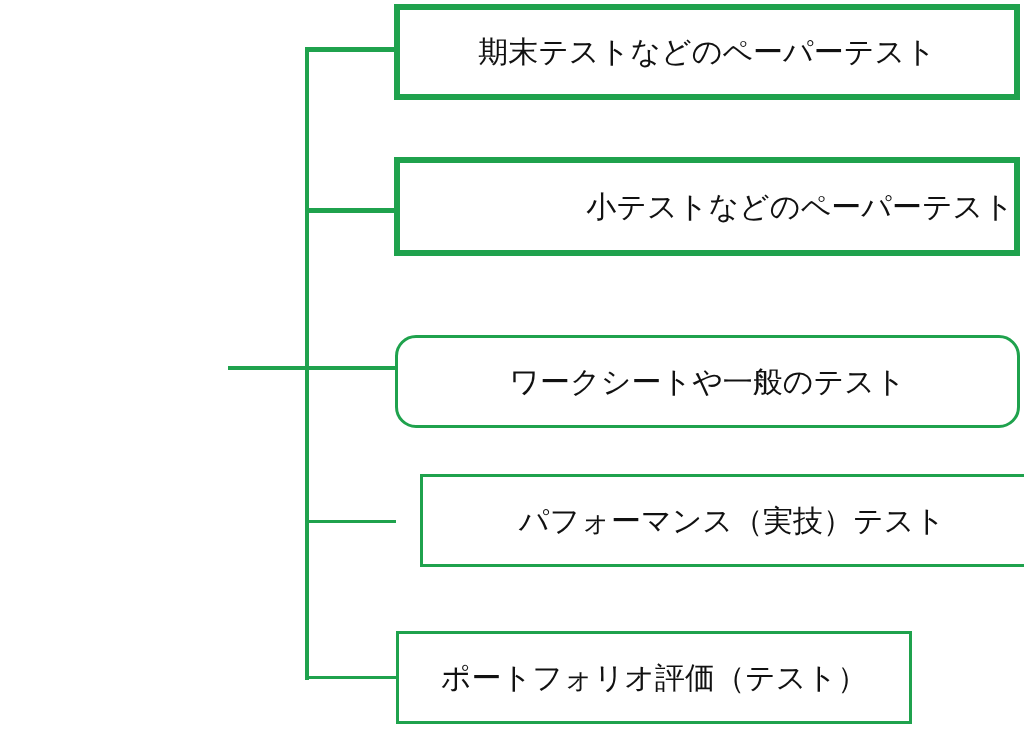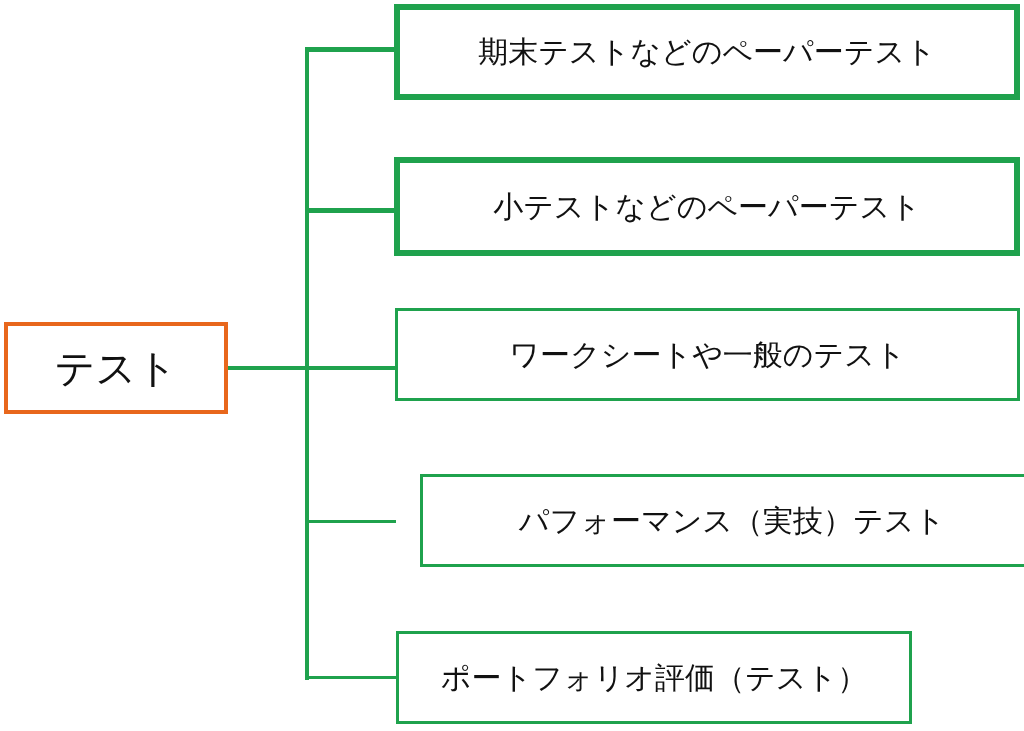--- a/index.html
+++ b/index.html
@@ -29,22 +29,22 @@
   }
   .node-root{
     left:4px;top:322px;width:224px;height:92px;
     border:4px solid var(--root-border);
     font-size:40px;
   }
   .node-child{border-color:var(--green);border-style:solid;}
   .thick{border-width:6px;}
   .thin{border-width:3px;}
   .child-1{left:394px;top:4px;width:626px;height:96px;}
-  .child-2{left:394px;top:157px;width:626px;height:99px;}
-  .child-3{left:395px;top:308px;width:625px;height:93px;}
+  .child-2{left:394px;top:157px;width:626px;height:99px;justify-content:flex-end;}
+  .child-3{left:395px;top:335px;width:625px;height:93px;border-radius:21px;}
   .child-4{left:396px;top:474px;width:624px;height:93px;margin-left:24px;}
   .child-5{left:396px;top:631px;width:516px;height:93px;}
   .line{position:absolute;background:var(--green);}
   .trunk{left:305px;top:48px;width:4px;height:632px;}
   .main-connector{left:228px;top:366px;width:167px;height:4px;}
   .branch-1{left:305px;top:47px;width:89px;height:5px;}
   .branch-2{left:305px;top:208px;width:89px;height:5px;}
   .branch-4{left:305px;top:520px;width:91px;height:3px;}
   .branch-5{left:305px;top:676px;width:91px;height:3px;}
 </style>
@@ -53,23 +53,20 @@
 
 <div class="canvas">
 
   <div class="line trunk"></div>
   <div class="line main-connector"></div>
   <div class="line branch-1"></div>
   <div class="line branch-2"></div>
   <div class="line branch-4"></div>
   <div class="line branch-5"></div>
 
-  <div class="node node-root">
-    <span>テスト</span>
-  </div>
 
   <div class="node node-child thick child-1">
     <span>期末テストなどのペーパーテスト</span>
   </div>
 
   <div class="node node-child thick child-2">
     <span>小テストなどのペーパーテスト</span>
   </div>
 
   <div class="node node-child thin child-3">

